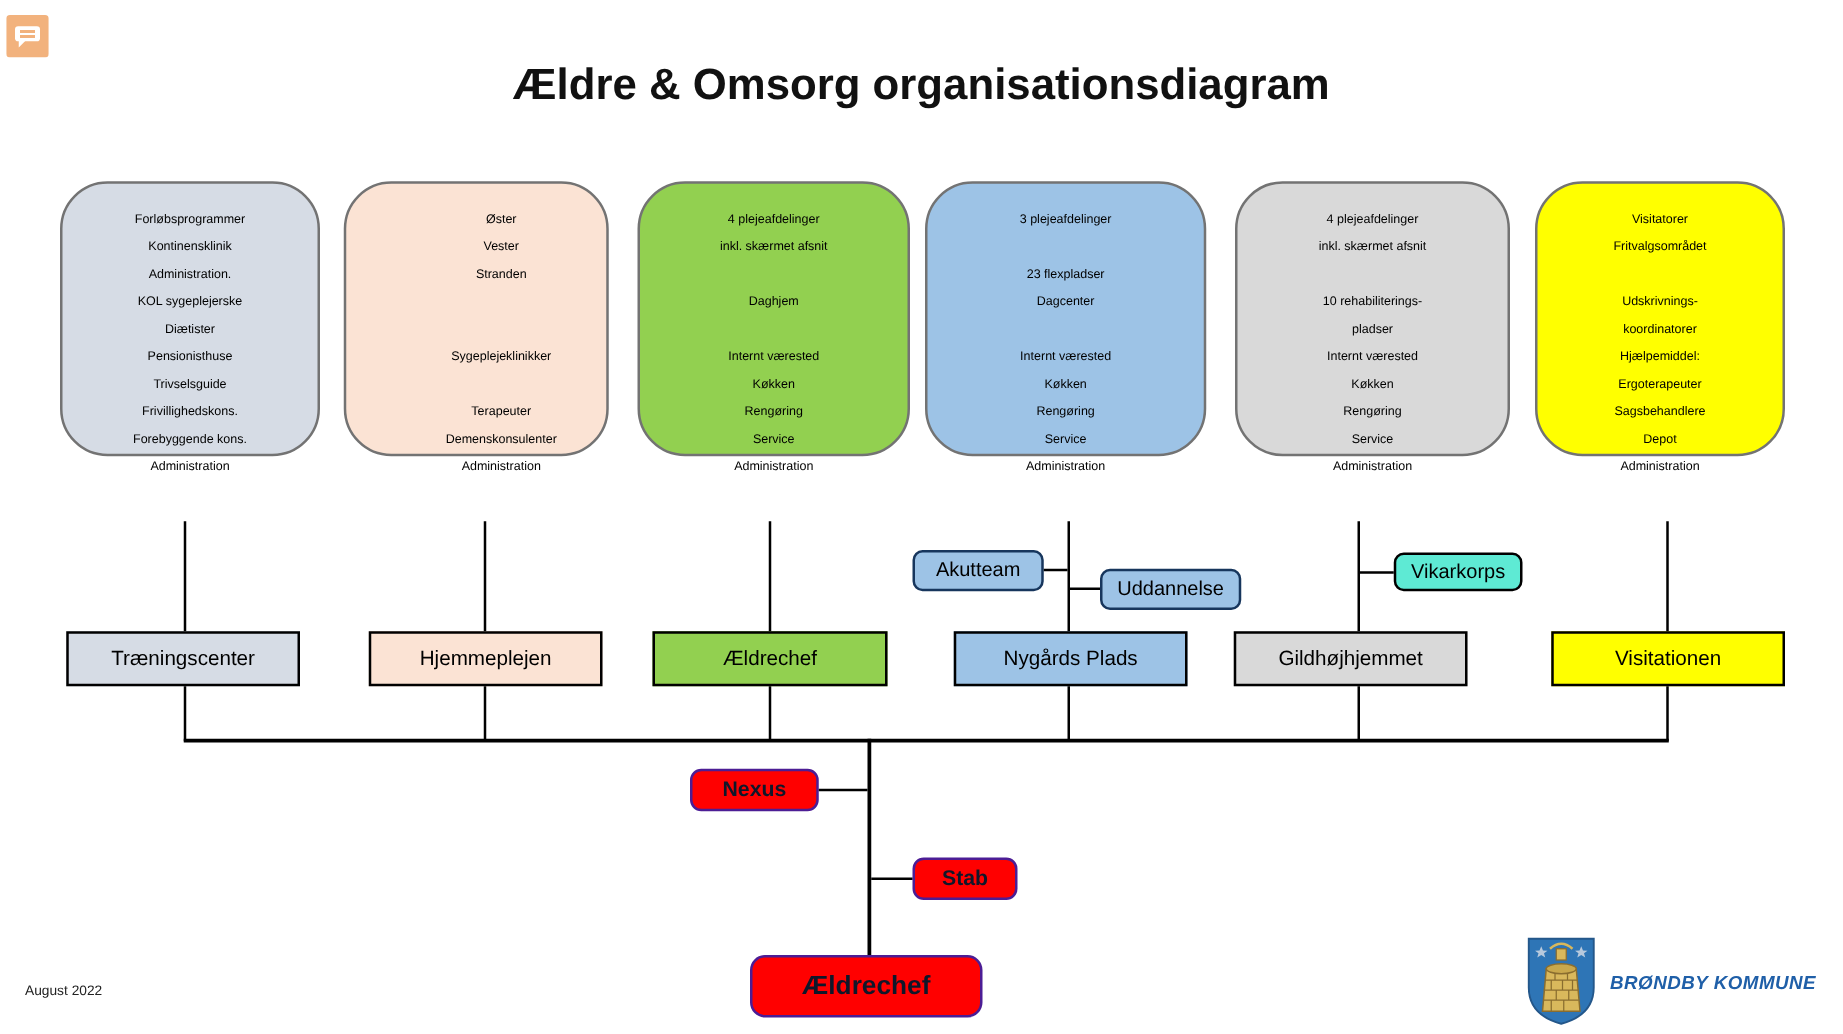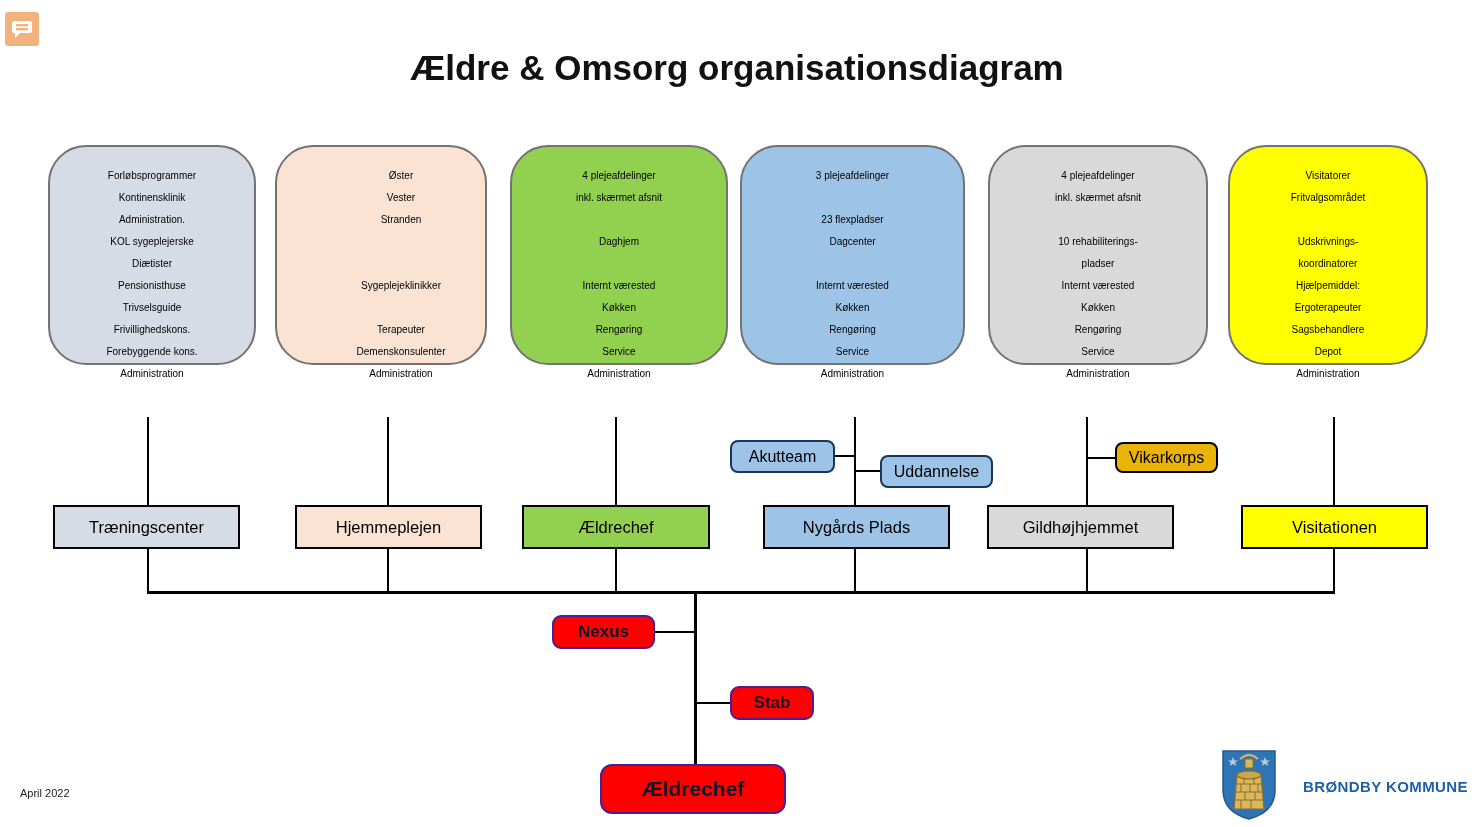--- a/index.html
+++ b/index.html
@@ -56,21 +56,21 @@
   .vline,.hline{position:absolute;background:#000;}
   .vline{width:2px;}
   .hline{height:2px;}
   .bus{height:3px;}
   .trunk{width:3px;}
   
   .comment-btn{position:absolute;left:5px;top:12px;width:34px;height:34px;border:0;padding:0;background:transparent;cursor:pointer;}
   
   .date-label{position:absolute;left:20px;top:787px;font-size:11px;color:#222;}
   .logo{position:absolute;left:1220px;top:749px;display:flex;align-items:center;}
-  .logo-text{font-size:15px;font-weight:bold;letter-spacing:0.4px;margin-left:25px;margin-top:2px;}
+  .logo-text{font-size:15px;font-weight:bold;letter-spacing:0.4px;margin-left:10px;margin-top:2px;font-style:italic;}
 </style>
 </head>
 <body>
 
 <div id="canvas">
 
   <button class="comment-btn" title="">
     <svg width="34" height="34" viewBox="0 0 34 34">
       <rect x="0" y="0" width="34" height="34" rx="3" fill="#f2b27d"></rect>
       <rect x="7" y="9" width="20" height="12" rx="2.5" fill="#ffffff"></rect>
@@ -150,21 +150,21 @@
       <div class="line">koordinatorer</div>
       <div class="line">Hjælpemiddel:</div>
       <div class="line">Ergoterapeuter</div>
       <div class="line">Sagsbehandlere</div>
       <div class="line">Depot</div>
       <div class="line">Administration</div>
     </div>
 
   <div class="side-box akutteam" style="background-color: rgb(157, 195, 230);">Akutteam</div>
   <div class="side-box uddannelse" style="background-color: rgb(157, 195, 230);">Uddannelse</div>
-  <div class="side-box vikarkorps" style="background-color: #eab308;">Vikarkorps</div>
+  <div class="side-box vikarkorps" style="background-color: #5eead4;">Vikarkorps</div>
 
   <div class="unit-box u0" style="background-color: rgb(214, 220, 229);">Træningscenter</div>
   <div class="unit-box u1" style="background-color: rgb(251, 227, 212);">Hjemmeplejen</div>
   <div class="unit-box u2" style="background-color: rgb(146, 208, 80);">Ældrechef</div>
   <div class="unit-box u3" style="background-color: rgb(157, 195, 230);">Nygårds Plads</div>
   <div class="unit-box u4" style="background-color: rgb(217, 217, 217);">Gildhøjhjemmet</div>
   <div class="unit-box u5" style="background-color: rgb(255, 255, 0);">Visitationen</div>
 
   <div class="red-box nexus" style="background-color: rgb(255, 0, 0);">Nexus</div>
   <div class="red-box stab" style="background-color: rgb(255, 0, 0);">Stab</div>
@@ -186,21 +186,21 @@
   <div class="vline" style="left:615px;top:549px;height:44px;"></div>
   <div class="vline" style="left:854px;top:549px;height:44px;"></div>
   <div class="vline" style="left:1086px;top:549px;height:44px;"></div>
   <div class="vline" style="left:1333px;top:549px;height:44px;"></div>
 
   <div class="hline bus" style="left:147px;top:591px;width:1188px;"></div>
   <div class="vline trunk" style="left:694px;top:591px;height:173px;"></div>
   <div class="hline" style="left:655px;top:631px;width:39px;"></div>
   <div class="hline" style="left:697px;top:702px;width:33px;"></div>
 
-  <div class="date-label">April 2022</div>
+  <div class="date-label">August 2022</div>
 
   <div class="logo">
     <svg width="58" height="72" viewBox="0 0 58 72">
       <path d="M3,2 h52 v39 c0,17 -11,25 -26,29 c-15,-4 -26,-12 -26,-29 z" fill="#2e75b6" stroke="#24578a" stroke-width="1.5"></path>
       <polygon points="13,8 14.4,11.4 18,11.5 15.2,13.6 16.2,17 13,15 9.8,17 10.8,13.6 8,11.5 11.6,11.4" fill="#b7c9dd"></polygon>
       <polygon points="45,8 46.4,11.4 50,11.5 47.2,13.6 48.2,17 45,15 41.8,17 42.8,13.6 40,11.5 43.6,11.4" fill="#b7c9dd"></polygon>
       <path d="M20,10 q9,-8 18,0" fill="none" stroke="#d9b85c" stroke-width="2"></path>
       <rect x="25" y="10" width="8" height="9" fill="#d9b85c" stroke="#8a6d2f" stroke-width="1"></rect>
       <path d="M17,26 L41,26 L44,60 L14,60 Z" fill="#d9b85c" stroke="#8a6d2f" stroke-width="1.2"></path>
       <ellipse cx="29" cy="26" rx="12" ry="4" fill="#c9a84c" stroke="#8a6d2f" stroke-width="1.2"></ellipse>

